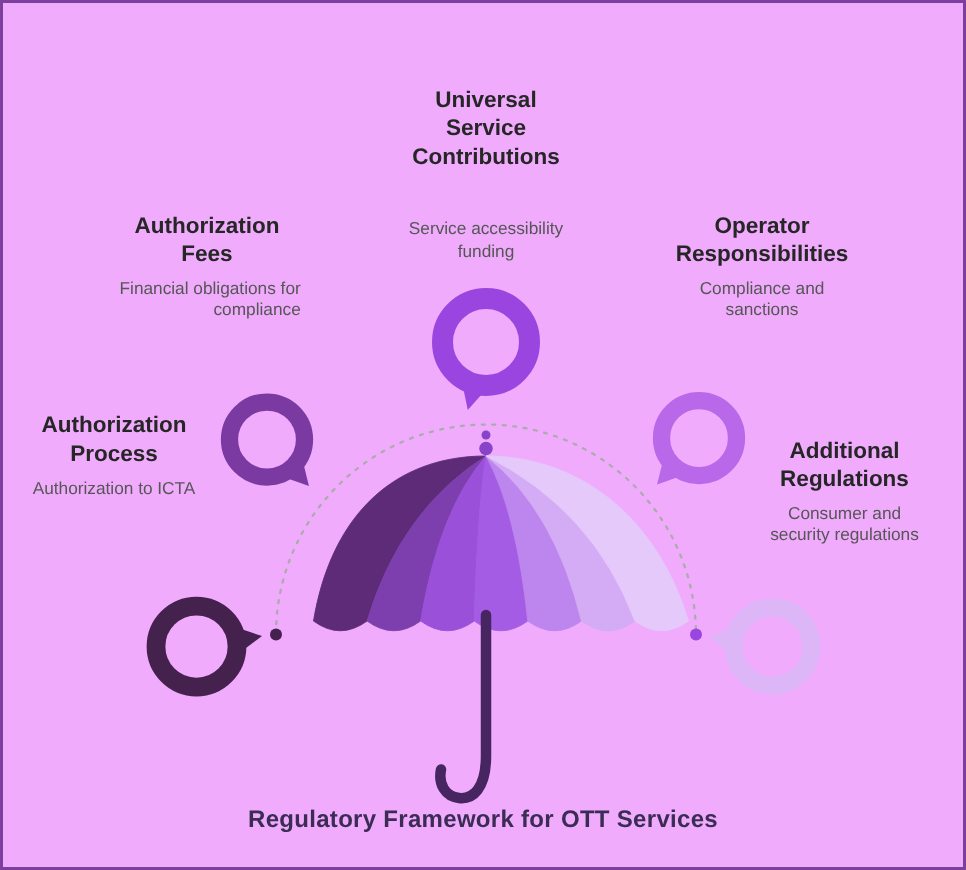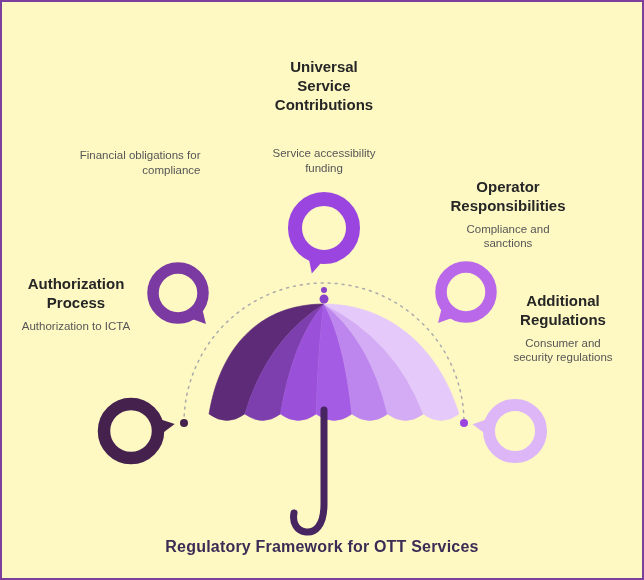--- a/index.html
+++ b/index.html
@@ -1,40 +1,40 @@
 <!DOCTYPE html>
 <html><head>
 <meta charset="utf-8">
 <style>
   html,body{margin:0;padding:0;background:#fff;}
   .canvas{
     position:relative;
     width:644px;height:580px;
     box-sizing:border-box;
     border:2px solid #7d3f9d;
-    background:#fef9c3;
+    background:#f0abfc;
     font-family:"Liberation Sans", sans-serif;
     overflow:hidden;
   }
   .art{position:absolute;left:0;top:0;width:644px;height:580px;}
   .node{position:absolute;text-align:center;}
   .node-title{
     font-size:15px;font-weight:bold;color:#262626;line-height:1.25;
     margin:0 auto;
   }
   .node-sub{
     font-size:11.5px;color:#565656;line-height:1.3;margin:6px auto 0;
   }
   .n-universal{left:237px;top:56px;width:170px;}
   .n-universal .node-title{max-width:100px;}
   .n-universal .node-sub{max-width:125px;margin-top:32px;}
   .n-fees{left:51px;top:140px;width:170px;}
   .n-fees .node-title{max-width:105px;}
   .n-fees .node-sub{max-width:125px;text-align:right;}
-  .n-operator{left:421px;top:140px;width:170px;margin-top:36px;}
+  .n-operator{left:421px;top:140px;width:170px;}
   .n-operator .node-title{max-width:125px;}
   .n-operator .node-sub{max-width:100px;}
   .n-process{left:0px;top:273px;width:148px;}
   .n-process .node-title{max-width:105px;}
   .n-process .node-sub{max-width:140px;}
   .n-additional{left:486px;top:290px;width:150px;}
   .n-additional .node-title{max-width:100px;}
   .n-additional .node-sub{max-width:115px;}
   .footer-title{
     position:absolute;left:0;top:536px;width:100%;text-align:center;
@@ -75,20 +75,21 @@
         <circle cx="513" cy="429" r="26" fill="none" stroke="#ddb6f8" stroke-width="12"></circle>
       </g>
   </svg>
 
   <div class="node n-universal">
     <div class="node-title">Universal Service Contributions</div>
     <div class="node-sub">Service accessibility funding</div>
   </div>
 
   <div class="node n-fees">
+    <div class="node-title">Authorization Fees</div>
     <div class="node-sub">Financial obligations for compliance</div>
   </div>
 
   <div class="node n-operator">
     <div class="node-title">Operator Responsibilities</div>
     <div class="node-sub">Compliance and sanctions</div>
   </div>
 
   <div class="node n-process">
     <div class="node-title">Authorization Process</div>

